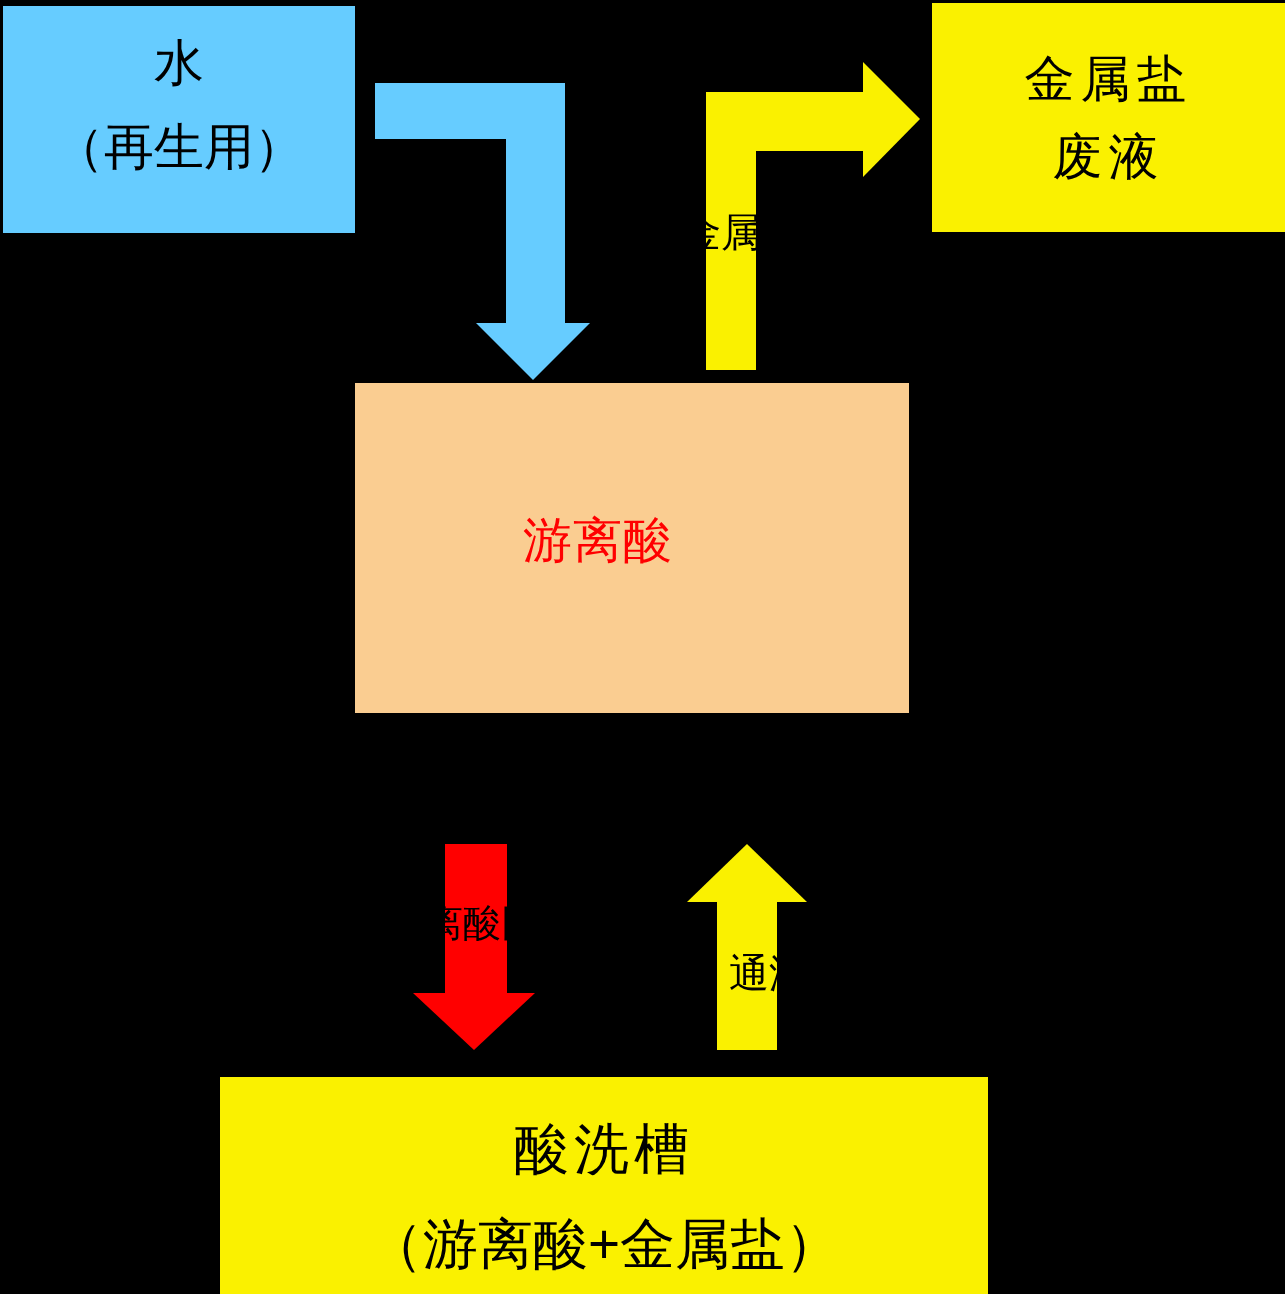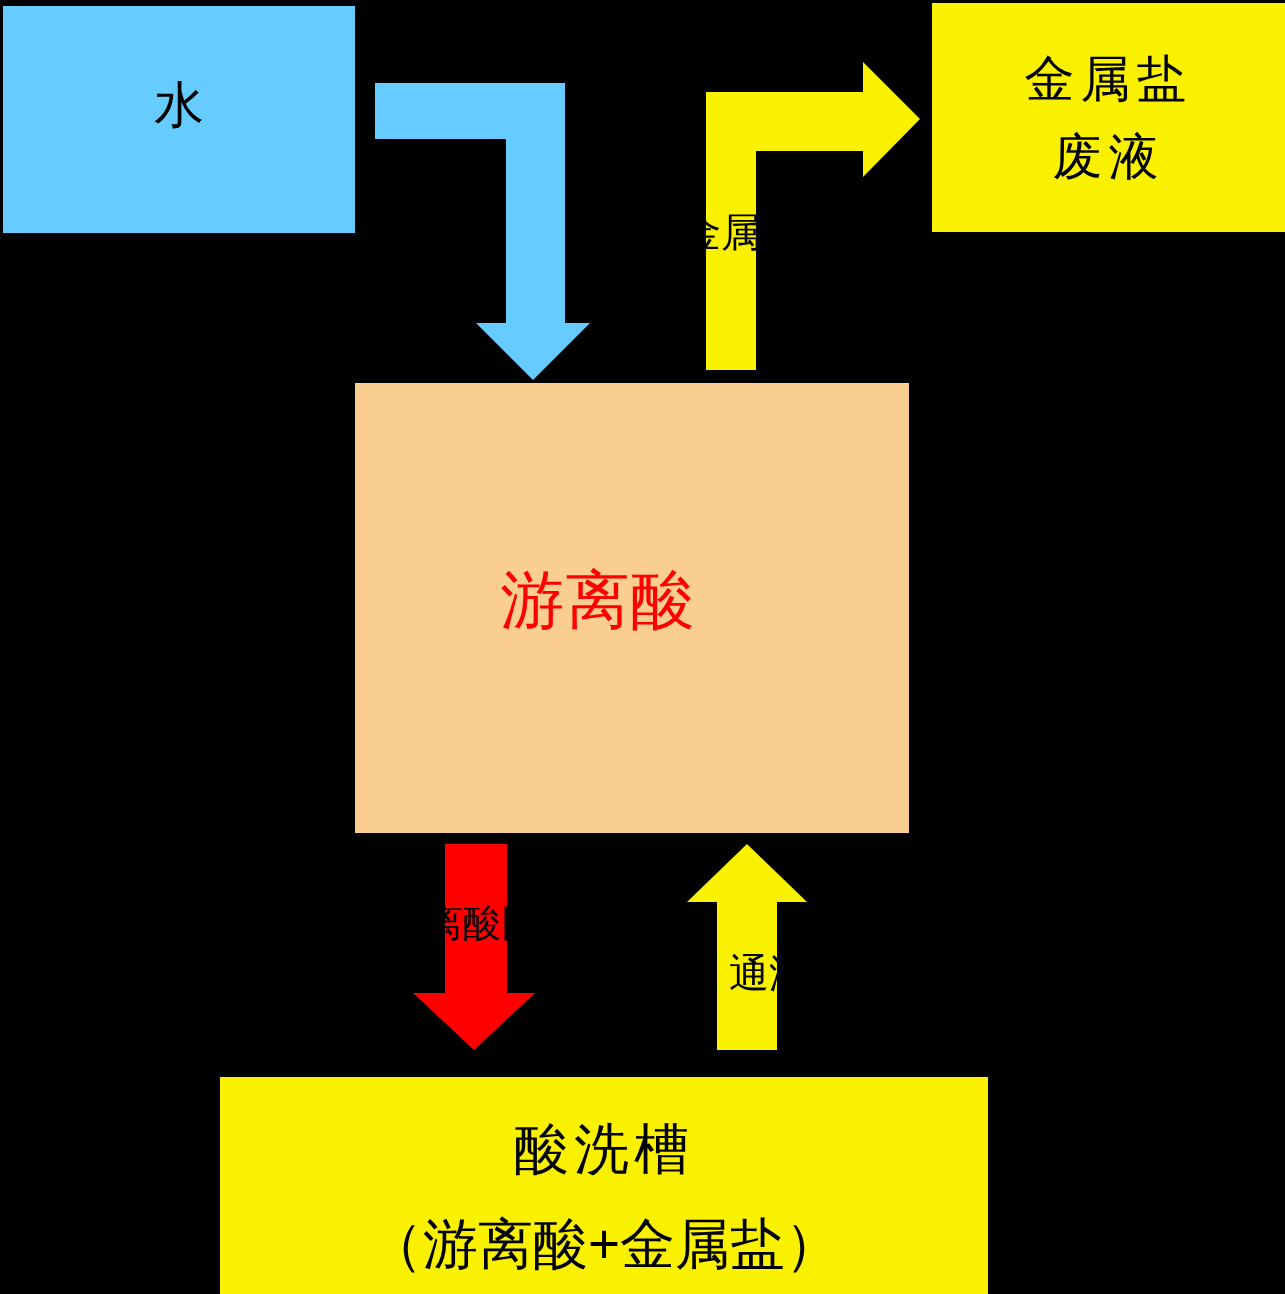--- a/index.html
+++ b/index.html
@@ -15,22 +15,22 @@
     position:absolute;
     display:flex;flex-direction:column;
     align-items:center;justify-content:center;
     text-align:center;
   }
   .nline{line-height:1;white-space:nowrap;}
   .node-water{left:3px;top:6px;width:352px;height:227px;background:#66CCFF;color:#000;
     font-size:50px;gap:34px;padding-bottom:30px;box-sizing:border-box;}
   .node-waste{left:932px;top:3px;width:353px;height:229px;background:#FAF100;color:#000;
     font-size:50px;gap:28px;letter-spacing:6px;}
-  .node-separator{left:355px;top:383px;width:554px;height:450px;background:#FACD91;color:#FF0000;
-    font-size:64px;gap:78px;padding-right:68px;padding-bottom:16px;box-sizing:border-box;letter-spacing:1px;}
+  .node-separator{left:355px;top:383px;width:554px;height:330px;background:#FACD91;color:#FF0000;
+    font-size:49px;gap:78px;padding-right:68px;padding-bottom:16px;box-sizing:border-box;letter-spacing:1px;}
   .node-tank{left:220px;top:1077px;width:768px;height:232px;background:#FAF100;color:#000;
     font-size:55px;gap:40px;padding-top:8px;box-sizing:border-box;}
   .node-tank .nline1{letter-spacing:5px;}
   
   .bar{position:absolute;z-index:1;}
   .blue{background:#66CCFF;}
   .yellow{background:#FAF100;}
   .red{background:#FF0000;}
   .a-water-h{left:375px;top:83px;width:190px;height:56px;}
   .a-water-v{left:506px;top:83px;width:59px;height:240px;}
@@ -60,20 +60,21 @@
   .lbl-acid{left:387px;top:904px;font-size:38px;font-family:Liberation Serif, serif;}
   .lbl-feed{left:712px;top:953px;font-size:40px;margin-left:17px;}
 </style>
 </head>
 <body>
 
 <div class="canvas">
 
   <div class="node node-water">
     <div class="nline nline1">水</div>
+    <div class="nline nline2">（再生用）</div>
   </div>
 
   <div class="node node-waste">
     <div class="nline nline1">金属盐</div>
     <div class="nline nline2">废液</div>
   </div>
 
   <div class="node node-separator">
     <div class="nline nline1">游离酸</div>
   </div>

